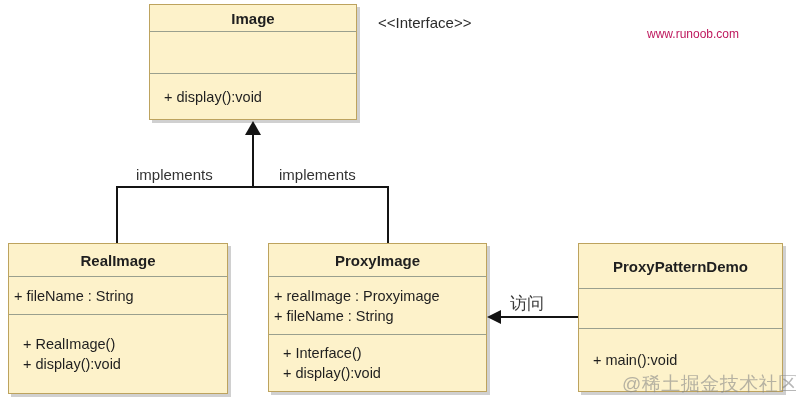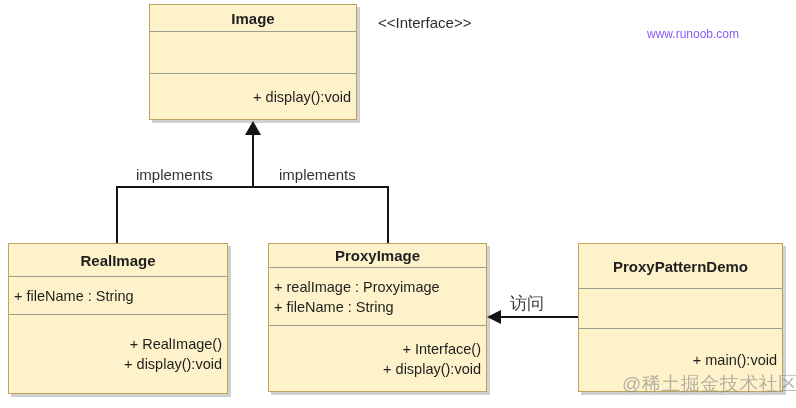--- a/index.html
+++ b/index.html
@@ -37,36 +37,35 @@
     display: flex;
     flex-direction: column;
     justify-content: center;
     padding: 2px 5px;
     flex: 0 0 auto;
   }
   .uml-methods {
     display: flex;
     flex-direction: column;
     justify-content: center;
-    padding: 2px 5px;
+    padding: 2px 14px;
     flex: 1 1 auto;
-    align-items: flex-end;
   }
   .uml-line { line-height: 20px; white-space: nowrap; }
 
   #box-image  { left: 149px; top: 4px;   width: 208px; height: 116px; }
   #box-image .uml-header  { height: 27px; }
   #box-image .uml-attrs   { height: 42px; }
 
   #box-real   { left: 8px;   top: 243px; width: 220px; height: 151px; }
   #box-real .uml-header   { height: 33px; }
   #box-real .uml-attrs    { height: 38px; }
 
   #box-proxy  { left: 268px; top: 243px; width: 219px; height: 149px; }
-  #box-proxy .uml-header  { height: 24px; }
+  #box-proxy .uml-header  { height: 33px; }
   #box-proxy .uml-attrs   { height: 58px; }
 
   #box-demo   { left: 578px; top: 243px; width: 205px; height: 149px; }
   #box-demo .uml-header   { height: 45px; }
   #box-demo .uml-attrs    { height: 40px; }
 
   
   .line { position: absolute; background: #141414; }
   #ln-trunk   { left: 252px; top: 134px; width: 2px;   height: 53px; }
   #ln-horiz   { left: 116px; top: 186px; width: 273px; height: 2px; }
@@ -88,21 +87,21 @@
     border-right: 14px solid #141414;
     left: 487px; top: 310px;
   }
 
   
   .lbl { position: absolute; white-space: nowrap; }
   #lbl-interface   { left: 378px; top: 14px;  font-size: 15px; color: #2b2b2b; }
   #lbl-impl-left   { left: 136px; top: 166px; font-size: 15px; color: #333333; }
   #lbl-impl-right  { left: 279px; top: 166px; font-size: 15px; color: #333333; }
   #lbl-access      { left: 510px; top: 292px; font-size: 17px; color: #3a3a3a; }
-  #wm-runoob       { left: 647px; top: 27px;  font-size: 12px; color: #8b5cf6; }
+  #wm-runoob       { left: 647px; top: 27px;  font-size: 12px; color: #be185d; }
   #wm-juejin       { left: 622px; top: 371px; font-size: 19px; color: rgba(135,135,135,0.6); letter-spacing: 0.5px; }
 </style>
 </head>
 <body>
 
 <div id="canvas">
 
   <div class="uml-box" id="box-image">
     <div class="uml-header">Image</div>
     <div class="uml-attrs"></div>

